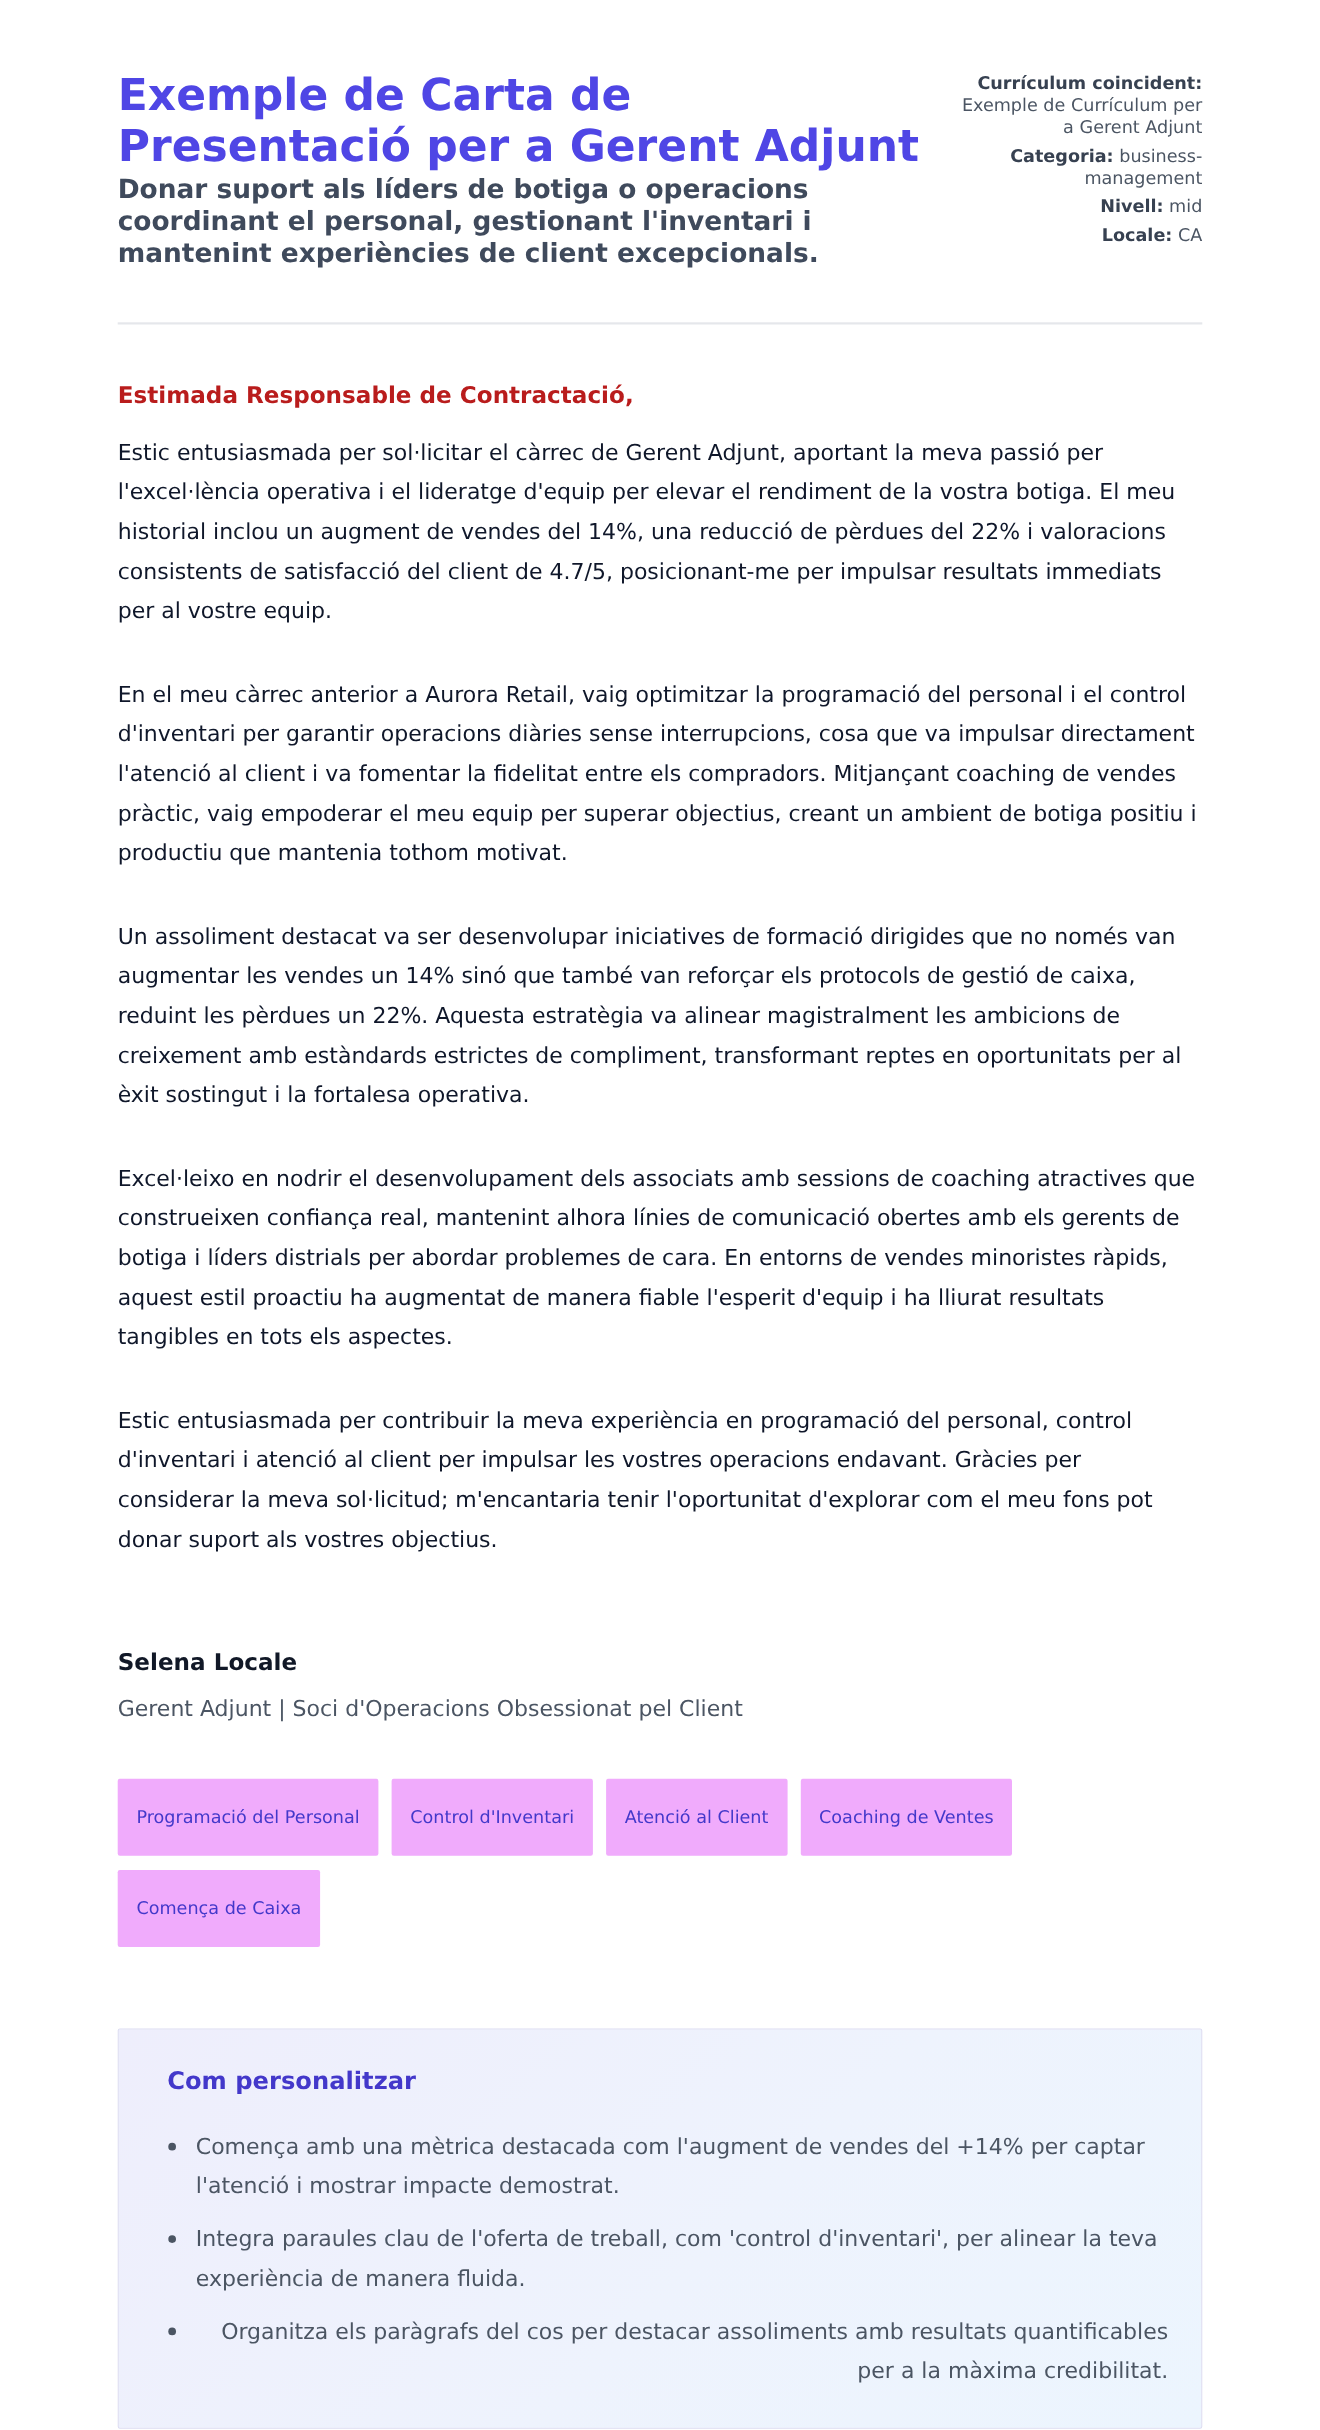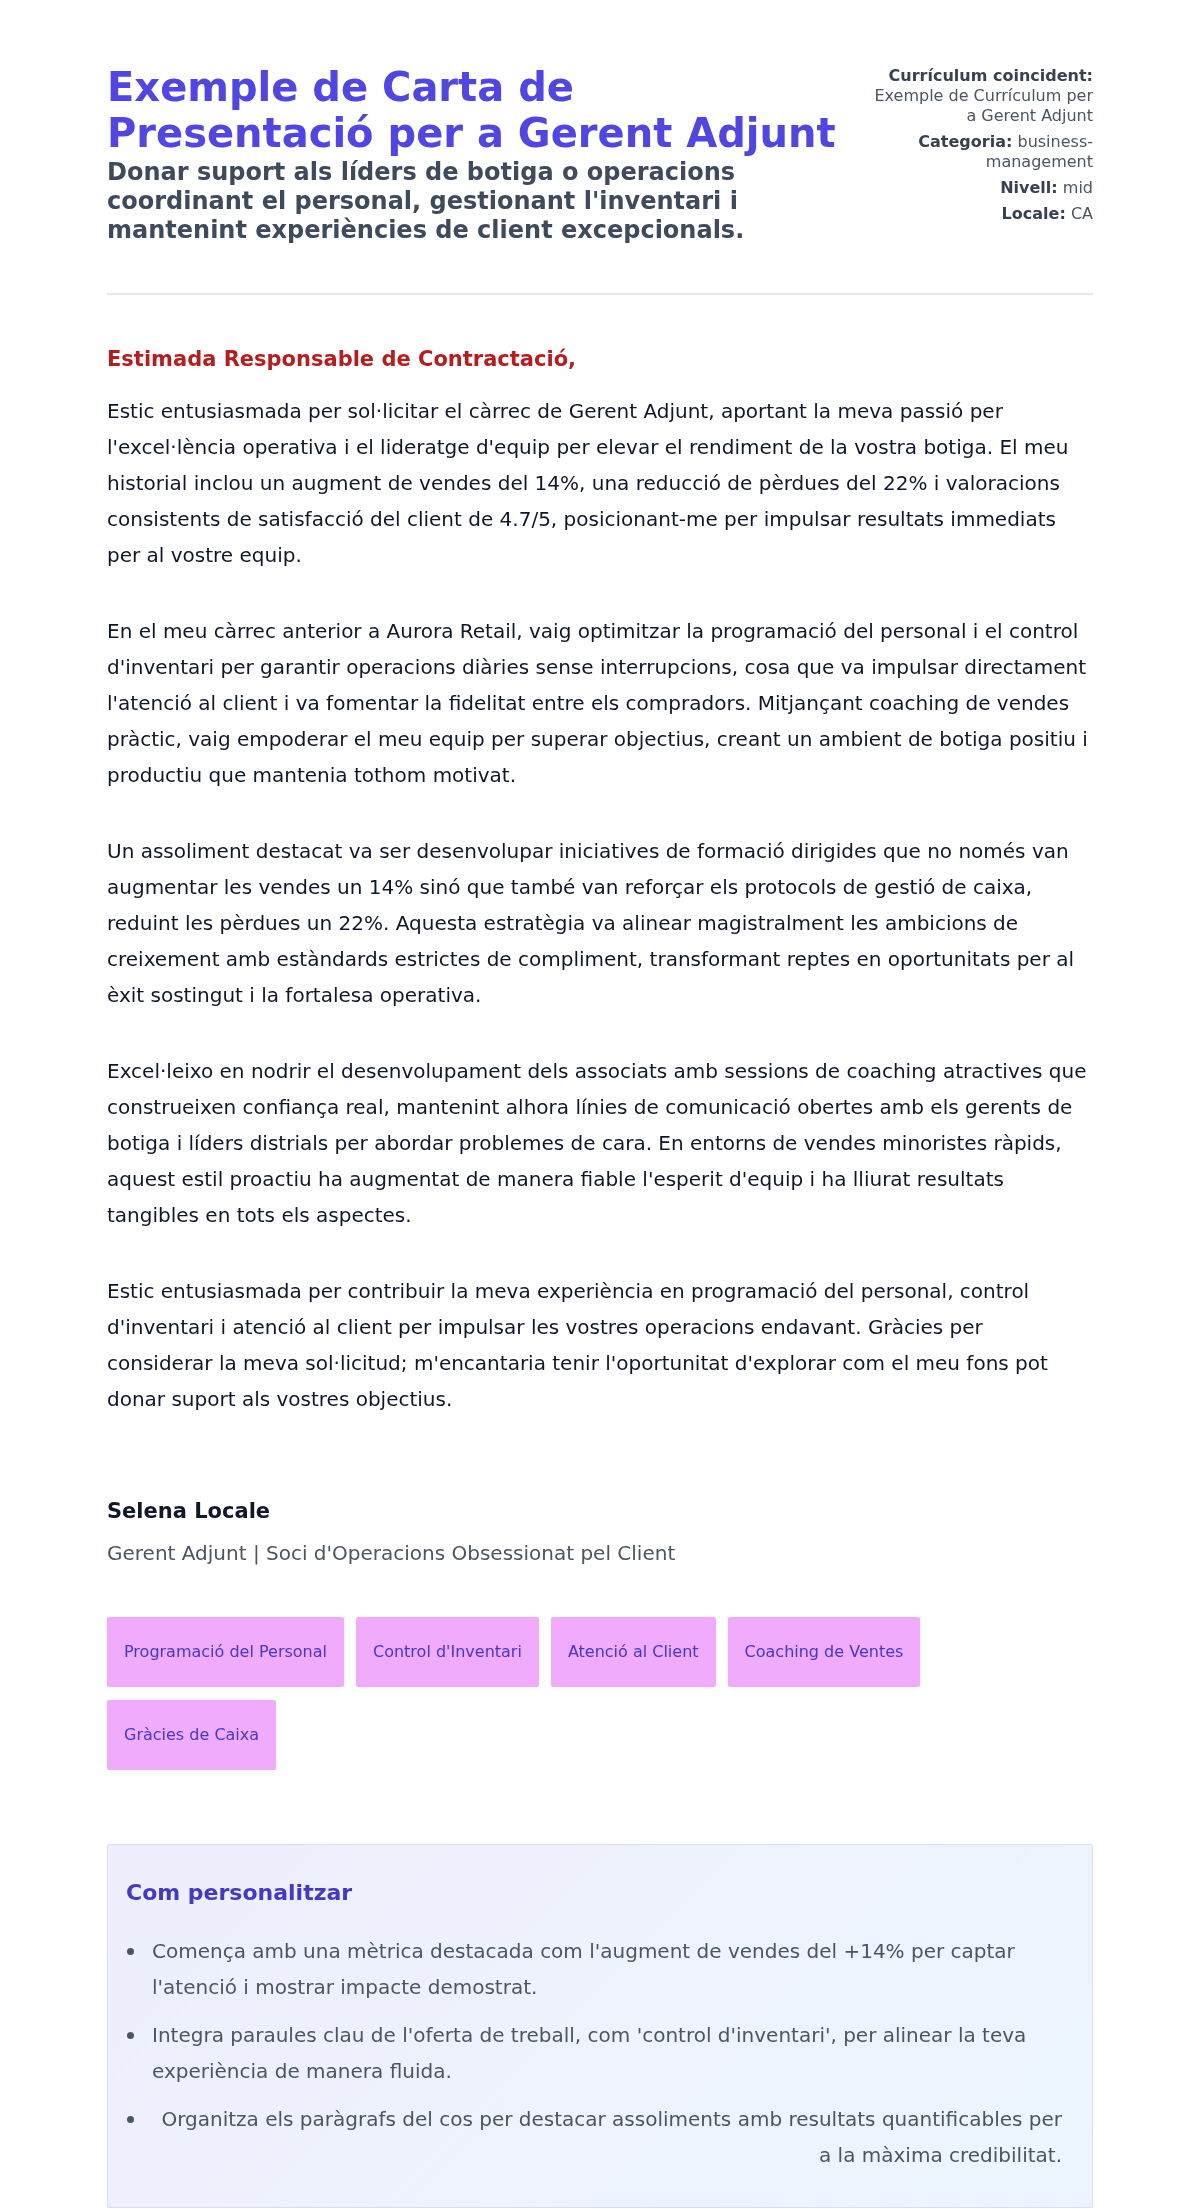--- a/index.html
+++ b/index.html
@@ -90,21 +90,21 @@
       font-size: 16px;
       line-height: 20px;
       padding: 25px 17px;
       border-radius: 2px;
     }
 
     .callout {
       margin-top: 74px;
       border: 1px solid #dcdcf2;
       background: linear-gradient(135deg, #eeeefc 0%, #eef3fd 55%, #ecf5fe 100%);
-      padding: 34px 30px 34px 18px;
+      padding: 34px 30px 34px 44px;
       border-radius: 2px;
     }
     .callout-title {
       font-size: 22px;
       font-weight: 700;
       color: #4338ca;
       line-height: 28px;
     }
     .callout-list {
       margin-top: 26px;
@@ -173,21 +173,21 @@
       <div class="sig-name">Selena Locale</div>
       <div class="sig-role">Gerent Adjunt | Soci d'Operacions Obsessionat pel Client</div>
     </div>
   </section>
 
   <div class="tags">
     <span class="tag">Programació del Personal</span>
     <span class="tag">Control d'Inventari</span>
     <span class="tag">Atenció al Client</span>
     <span class="tag">Coaching de Ventes</span>
-    <span class="tag">Gràcies de Caixa</span>
+    <span class="tag">Comença de Caixa</span>
   </div>
 
   <aside class="callout">
     <h2 class="callout-title">Com personalitzar</h2>
     <ul class="callout-list">
       <li class="callout-item">
         <span class="bullet"></span>
         <span>Comença amb una mètrica destacada com l'augment de vendes del +14% per captar l'atenció i mostrar impacte demostrat.</span>
       </li>
       <li class="callout-item">

